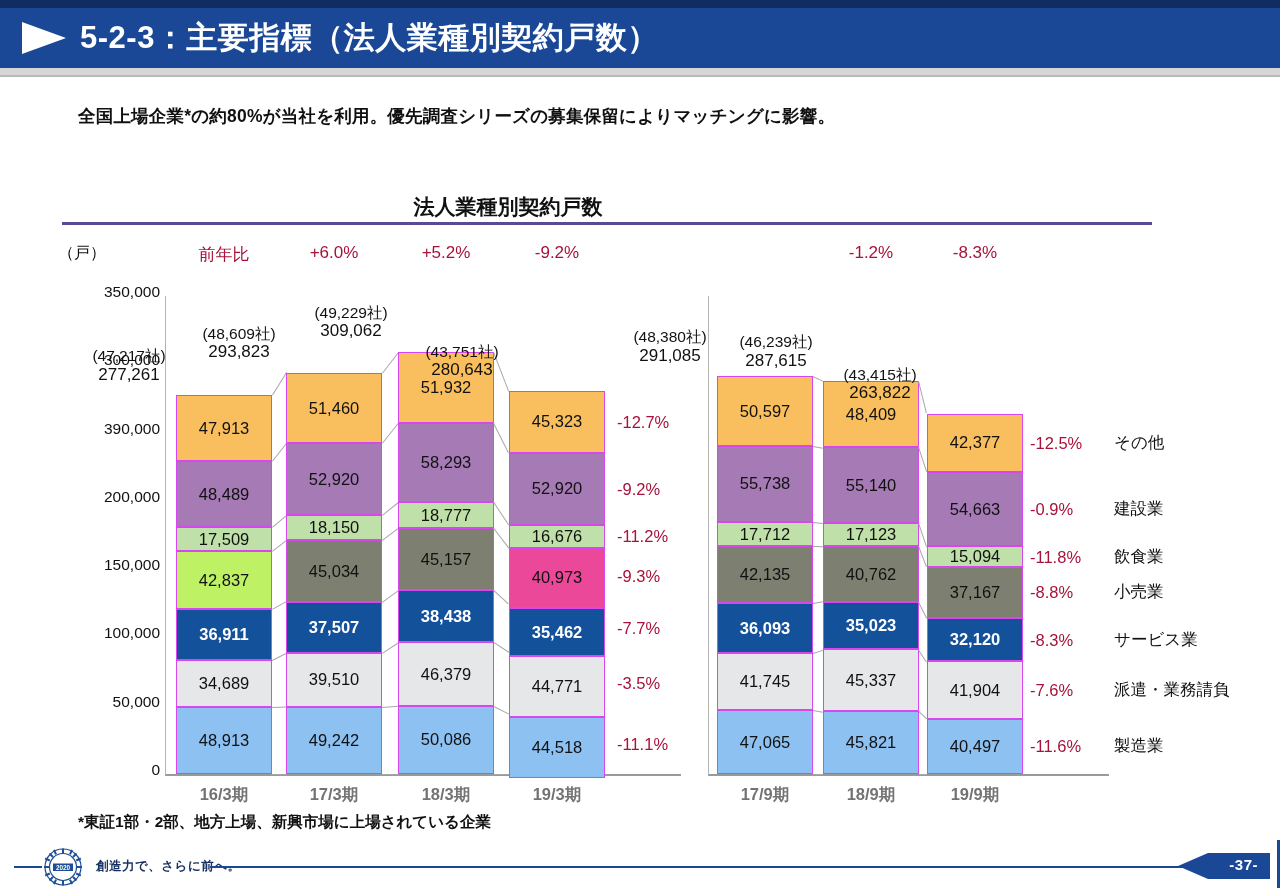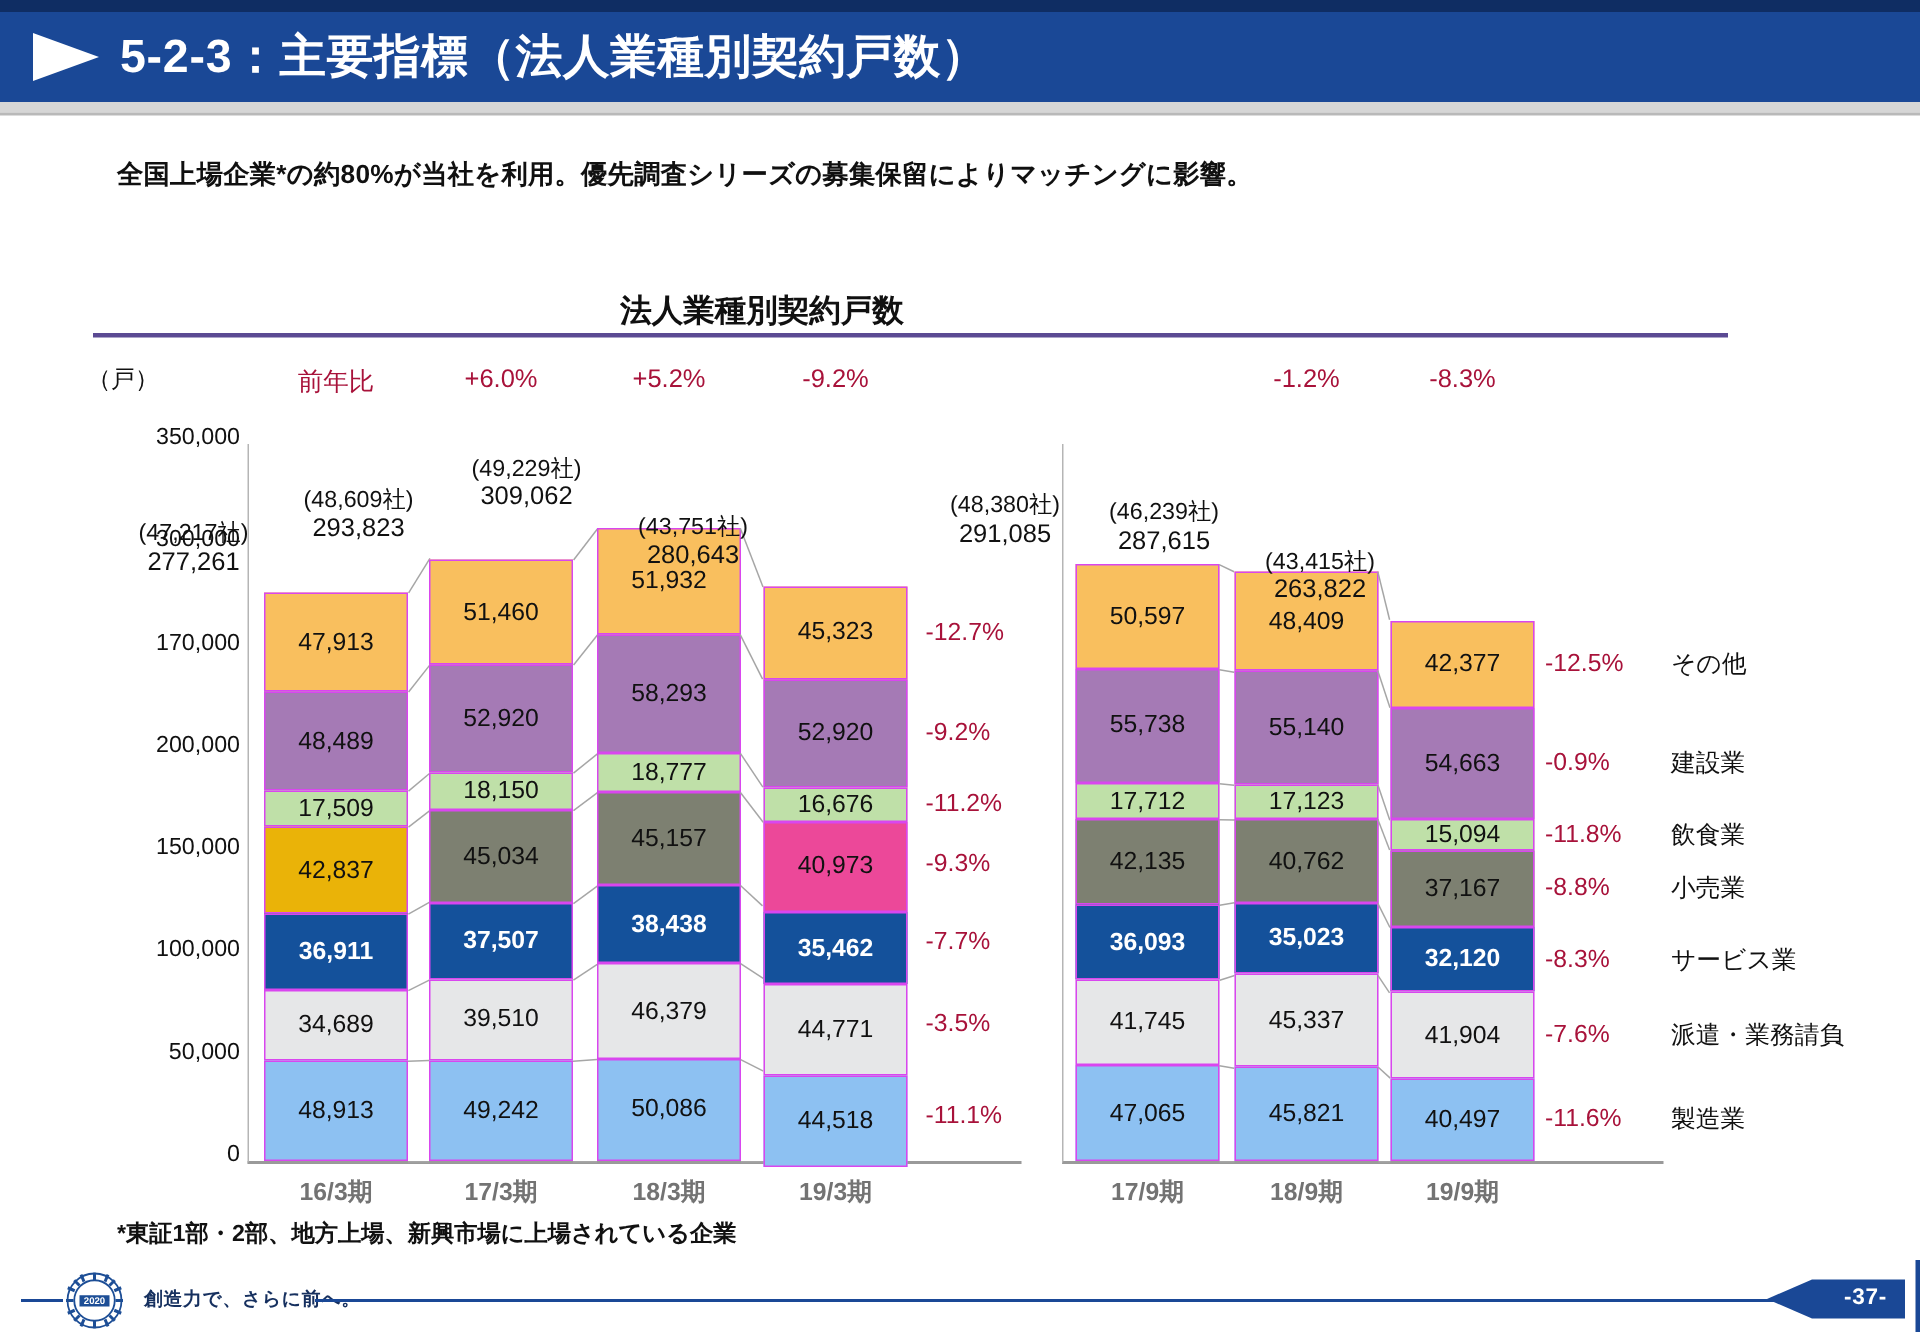--- a/index.html
+++ b/index.html
@@ -105,21 +105,21 @@
 
 <div id="chart-title">法人業種別契約戸数</div>
 <div id="chart-title-rule"></div>
 
 <div id="unit-label">（戸）</div>
 <div id="yoy-row"></div>
 
 <div id="y-axis-labels">
     <div class="ytick" style="top: 0px;">350,000</div>
     <div class="ytick" style="top: 68.2857px;">300,000</div>
-    <div class="ytick" style="top: 136.571px;">170,000</div>
+    <div class="ytick" style="top: 136.571px;">390,000</div>
     <div class="ytick" style="top: 204.857px;">200,000</div>
     <div class="ytick" style="top: 273.143px;">150,000</div>
     <div class="ytick" style="top: 341.429px;">100,000</div>
     <div class="ytick" style="top: 409.714px;">50,000</div>
     <div class="ytick" style="top: 478px;">0</div>
   </div>
 
 <div class="plot" id="plot-left"></div>
 <div class="plot" id="plot-right"></div>
 
@@ -127,21 +127,21 @@
     <div class="bar" style="left: 176px; width: 96px; top: 395.341px; height: 378.659px; position: absolute;">
       <div class="seg" style="height: 65.4355px; background: rgb(249, 191, 94);">
         <span>47,913</span>
       </div>
       <div class="seg" style="height: 66.2221px; background: rgb(165, 122, 181);">
         <span>48,489</span>
       </div>
       <div class="seg" style="height: 23.9123px; background: rgb(191, 224, 168); justify-content: center;">
         <span>17,509</span>
       </div>
-      <div class="seg" style="height: 58.5031px; background: #eab308; align-items: center;">
+      <div class="seg" style="height: 58.5031px; background: #bef264; align-items: center;">
         <span>42,837</span>
       </div>
       <div class="seg dark" style="height: 50.4099px; background: rgb(20, 81, 155);">
         <span>36,911</span>
       </div>
       <div class="seg" style="height: 47.3753px; background: rgb(230, 231, 232);">
         <span>34,689</span>
       </div>
       <div class="seg" style="height: 66.8012px; background: rgb(141, 193, 242);">
         <span>48,913</span>

